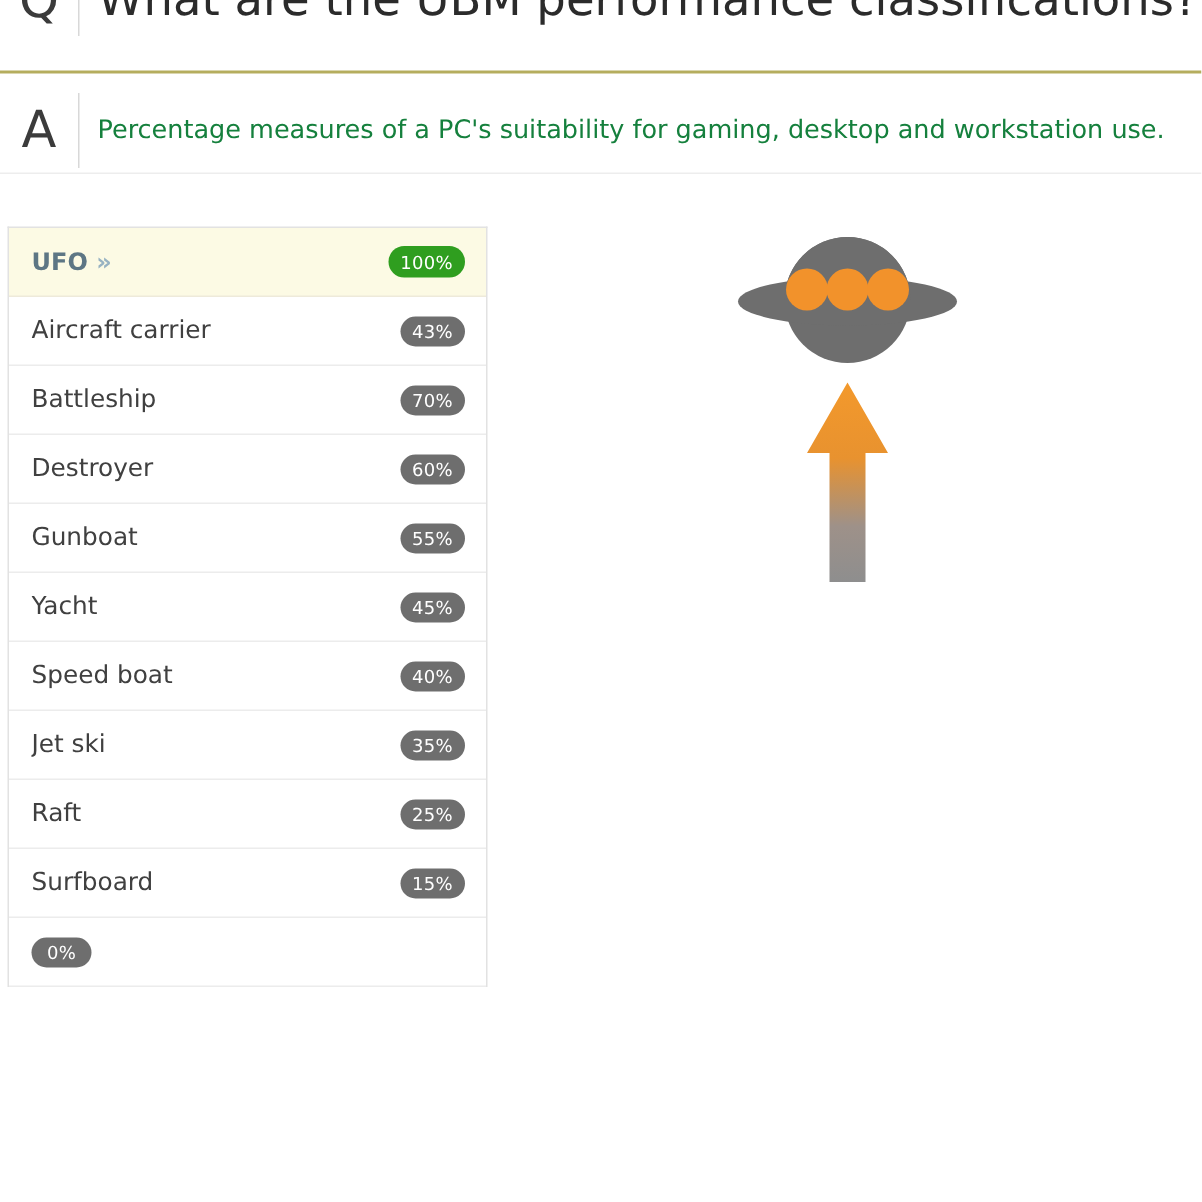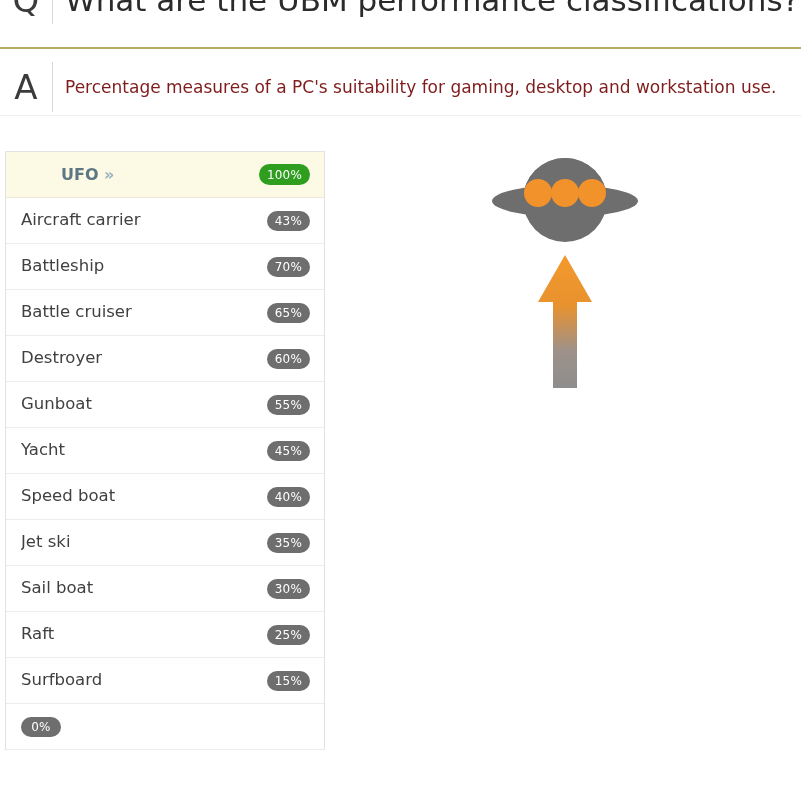--- a/index.html
+++ b/index.html
@@ -63,21 +63,21 @@
     font-size: 31px;
     line-height: 1.18;
     color: #2b2b2b;
     font-weight: 400;
     white-space: nowrap;
   }
 
   .answer-text {
     font-size: 17px;
     line-height: 1.3;
-    color: #7f1d1d;
+    color: #15803d;
     font-weight: 400;
     white-space: nowrap;
   }
 
   .rule-gold {
     position: absolute;
     left: 0;
     top: 47px;
     width: 801px;
     height: 2px;
@@ -135,21 +135,20 @@
     color: #404040;
     line-height: 1;
     white-space: nowrap;
     overflow: hidden;
   }
 
   .rank-row.highlight .rank-label {
     color: #5d7684;
     font-weight: 600;
     font-size: 16px;
-    margin-left: 40px;
   }
 
   .rank-row.highlight .rank-label .chev {
     color: #97b2c2;
     font-weight: 700;
   }
 
   .badge {
     flex: 0 0 auto;
     min-width: 40px;
@@ -220,46 +219,38 @@
     </div>
     <div class="rank-row">
       <div class="rank-label">Aircraft carrier</div>
       <div class="badge">43%</div>
     </div>
     <div class="rank-row">
       <div class="rank-label">Battleship</div>
       <div class="badge">70%</div>
     </div>
     <div class="rank-row">
-      <div class="rank-label">Battle cruiser</div>
-      <div class="badge">65%</div>
-    </div>
-    <div class="rank-row">
       <div class="rank-label">Destroyer</div>
       <div class="badge">60%</div>
     </div>
     <div class="rank-row">
       <div class="rank-label">Gunboat</div>
       <div class="badge">55%</div>
     </div>
     <div class="rank-row">
       <div class="rank-label">Yacht</div>
       <div class="badge">45%</div>
     </div>
     <div class="rank-row">
       <div class="rank-label">Speed boat</div>
       <div class="badge">40%</div>
     </div>
     <div class="rank-row">
       <div class="rank-label">Jet ski</div>
       <div class="badge">35%</div>
-    </div>
-    <div class="rank-row">
-      <div class="rank-label">Sail boat</div>
-      <div class="badge">30%</div>
     </div>
     <div class="rank-row">
       <div class="rank-label">Raft</div>
       <div class="badge">25%</div>
     </div>
     <div class="rank-row">
       <div class="rank-label">Surfboard</div>
       <div class="badge">15%</div>
     </div>
     <div class="rank-row">

